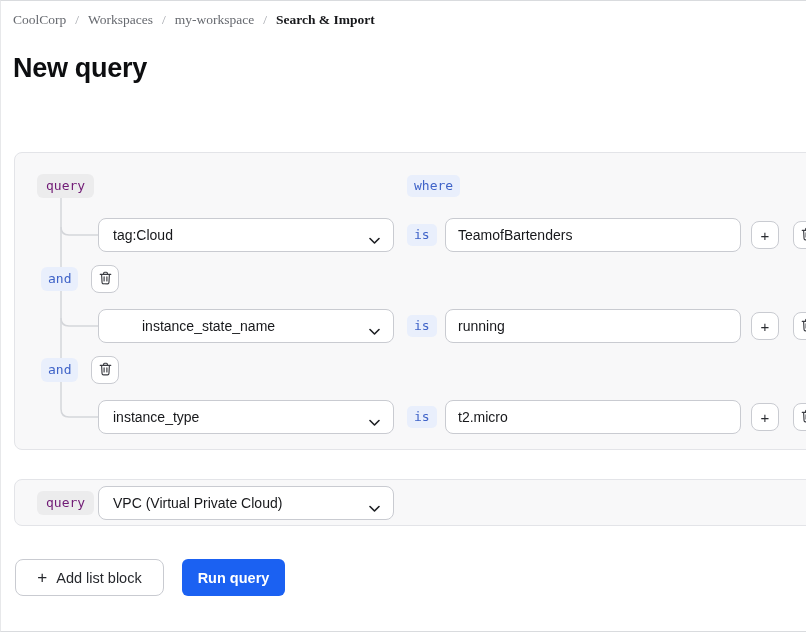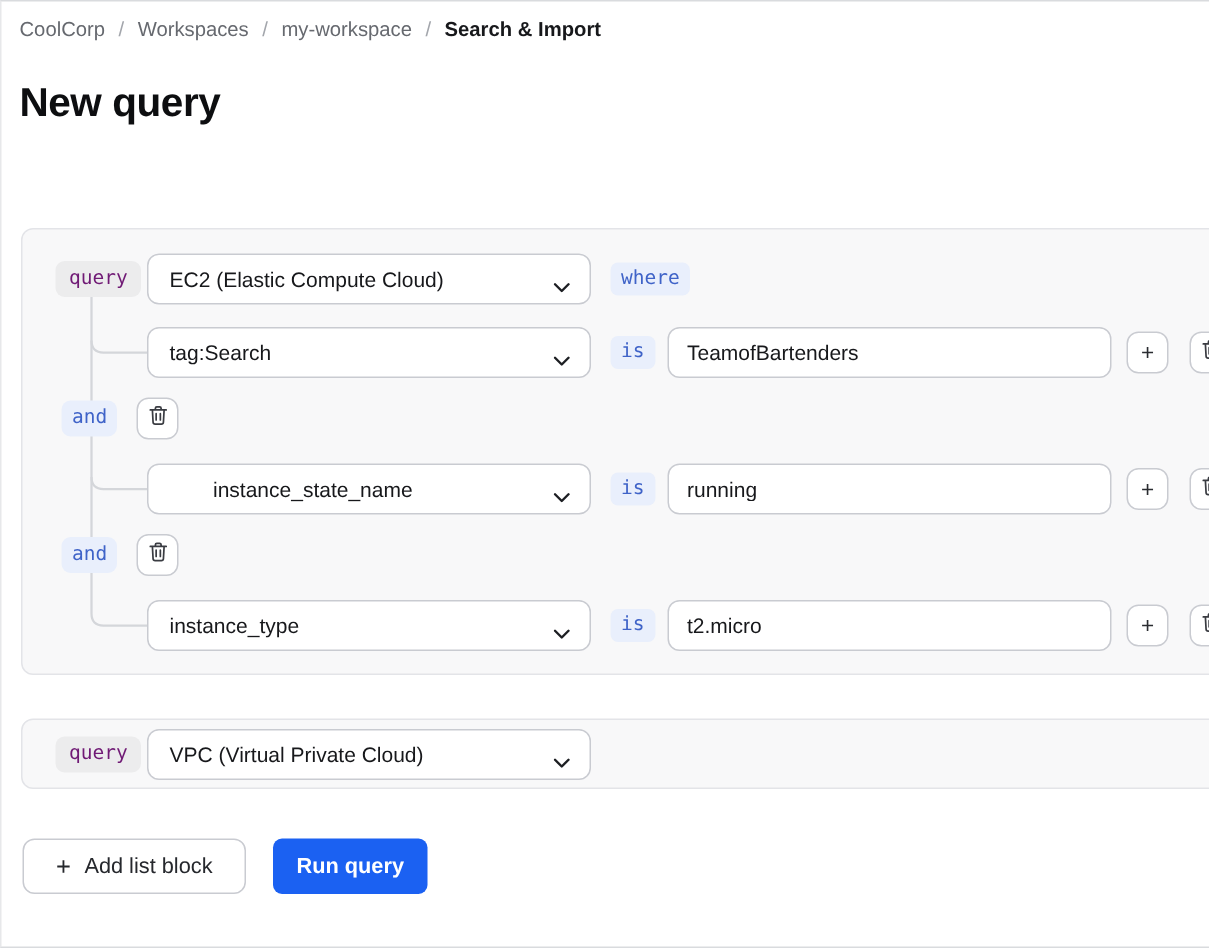--- a/index.html
+++ b/index.html
@@ -4,21 +4,21 @@
 <style>
   * { box-sizing: border-box; margin: 0; padding: 0; }
   html, body { width: 806px; height: 632px; overflow: hidden; }
   body { font-family: "Liberation Sans", sans-serif; background: #ffffff; }
   #page {
     position: relative; width: 806px; height: 632px; overflow: hidden;
     background: #ffffff;
     border-top: 1px solid #d9dbde; border-bottom: 1px solid #d9dbde; border-left: 1px solid #e7e8ea;
   }
   
-  .breadcrumb { position: absolute; left: 12px; top: 11px; display: flex; align-items: center; gap: 9px; font-size: 13.5px; color: #66696f; }
+  .breadcrumb { position: absolute; left: 12px; top: 11px; display: flex; align-items: center; gap: 9px; font-size: 13.5px; color: #66696f; font-family: Liberation Serif, serif; }
   .crumb { color: #66696f; cursor: pointer; }
   .crumb-sep { color: #a3a6ac; }
   .crumb.current { color: #17181b; font-weight: 600; }
   
   .page-title { position: absolute; left: 12px; top: 52px; font-size: 27px; font-weight: 700; color: #0d0e10; letter-spacing: -0.3px; }
   .page-desc { position: absolute; left: 12px; top: 101px; width: 793px; font-size: 14.5px; color: #5c5f66; white-space: nowrap; overflow: hidden; }
   .page-desc a { color: #5c5f66; text-decoration: underline; }
   
   .query-card { position: absolute; left: 13px; width: 808px; background: #f8f8f9; border: 1px solid #e3e4e8; border-radius: 8px; }
   #card-1 { top: 151px; height: 298px; }
@@ -64,30 +64,24 @@
 
   <section class="query-card" id="card-1">
 
     <svg class="connectors" width="100" height="298" viewBox="0 0 100 298">
       <path d="M46 45 V256 Q46 264 54 264 H83" fill="none" stroke="#d4d6da" stroke-width="1.5"></path>
       <path d="M46 74 Q46 82 54 82 H83" fill="none" stroke="#d4d6da" stroke-width="1.5"></path>
       <path d="M46 165 Q46 173 54 173 H83" fill="none" stroke="#d4d6da" stroke-width="1.5"></path>
     </svg>
 
     <span class="pill-gray" style="left:22px; top:21px;">query</span>
-    <div class="select-box" style="left:83px; top:16px;">
-      <span>EC2 (Elastic Compute Cloud)</span>
-      <span class="chev"><svg width="11" height="8" viewBox="0 0 11 8">
-            <path d="M1 1.5l4.5 4.5L10 1.5" fill="none" stroke="#1d1f23" stroke-width="1.6" stroke-linecap="round" stroke-linejoin="round"></path>
-          </svg></span>
-    </div>
     <span class="pill-blue" style="left:392px; top:22px;">where</span>
 
     <div class="select-box" style="left:83px; top:65px;">
-      <span>tag:Search</span>
+      <span>tag:Cloud</span>
       <span class="chev"><svg width="11" height="8" viewBox="0 0 11 8">
             <path d="M1 1.5l4.5 4.5L10 1.5" fill="none" stroke="#1d1f23" stroke-width="1.6" stroke-linecap="round" stroke-linejoin="round"></path>
           </svg></span>
     </div>
     <span class="pill-blue" style="left:392px; top:71px;">is</span>
     <input class="text-input" style="left: 430px; top: 65px;" value="TeamofBartenders">
     <button class="sq-btn" style="left:736px; top:68px;">
         <span>+</span>
       </button>
     <button class="sq-btn" style="left:778px; top:68px;">

